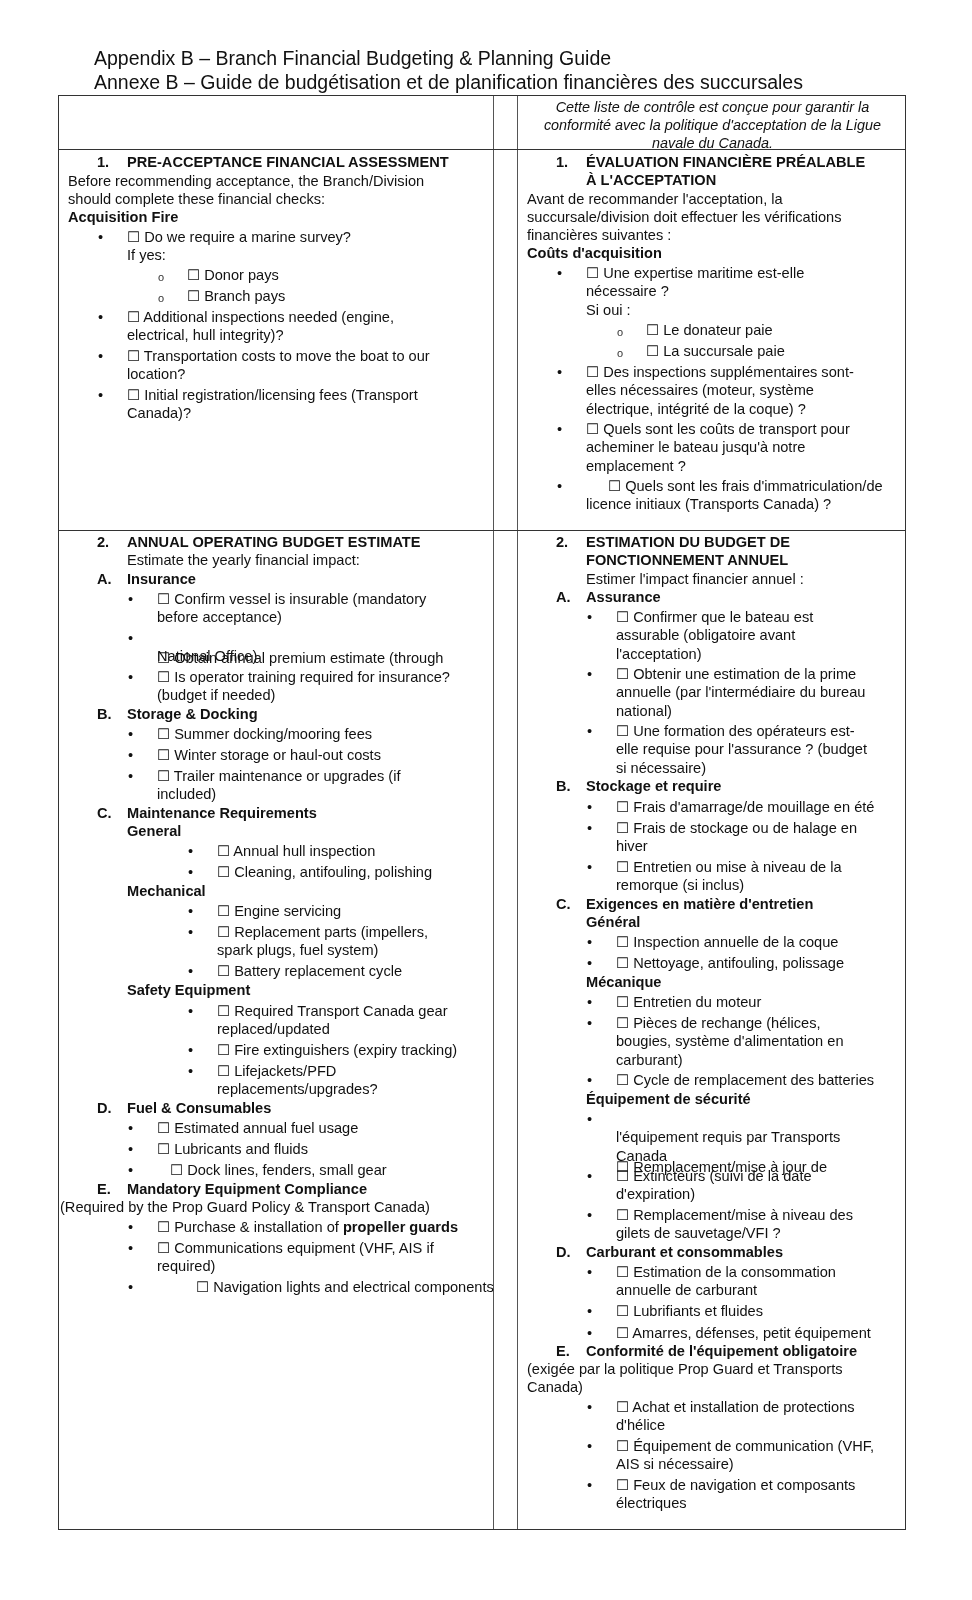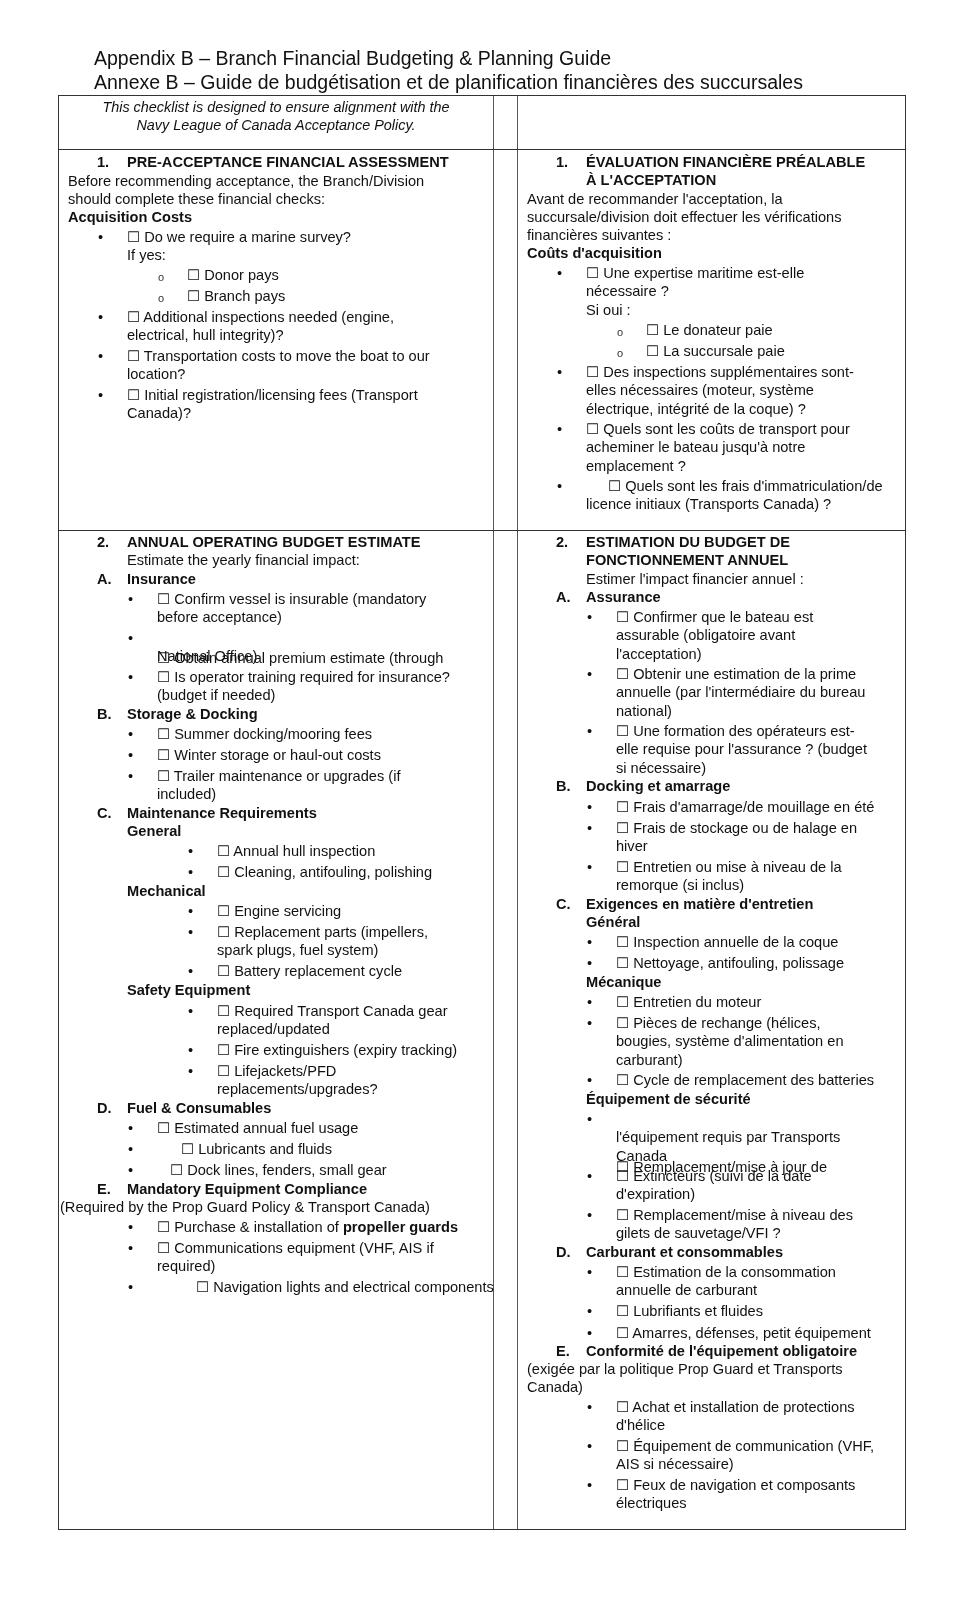--- a/index.html
+++ b/index.html
@@ -44,31 +44,32 @@
 
 <div class="title t1">Appendix B – Branch Financial Budgeting &amp; Planning Guide</div>
 <div class="title t2">Annexe B – Guide de budgétisation et de planification financières des succursales</div>
 
 <div class="tbl">
   <div class="vline" style="left:434px;"></div>
   <div class="vline" style="left:458px;"></div>
   <div class="hline" style="top:53px;"></div>
   <div class="hline" style="top:434px;"></div>
 
-  <div class="cell intro" style="left:0; top:2px; width:434px;">
-    <div>This checklist is designed to ensure alignment with the</div>
-    <div>Navy League of Canada Acceptance Policy.</div>
+  <div class="cell intro" style="left:459px; top:2px; width:389px;">
+    <div>Cette liste de contrôle est conçue pour garantir la</div>
+    <div>conformité avec la politique d'acceptation de la Ligue</div>
+    <div>navale du Canada.</div>
   </div>
 
   <div>
     <div class="row b" style="left:38px; top:57px;">1.</div>
     <div class="row b" style="left:68px; top:57px;">PRE-ACCEPTANCE FINANCIAL ASSESSMENT</div>
     <div class="row" style="left:9px; top:76px;">Before recommending acceptance, the Branch/Division</div>
     <div class="row" style="left:9px; top:94px;">should complete these financial checks:</div>
-    <div class="row b" style="left:9px; top:112px;">Acquisition Costs</div>
+    <div class="row b" style="left:9px; top:112px;">Acquisition Fire</div>
 
     <span class="bullet dot" style="left:39px; top:132px;"></span>
     <div class="row" style="left:68px; top:132px;">☐ Do we require a marine survey?</div>
     <div class="row" style="left:68px; top:150px;">If yes:</div>
 
     <span class="bullet circ" style="left:99px; top:172px;">o</span>
     <div class="row" style="left:128px; top:170px;">☐ Donor pays</div>
     <span class="bullet circ" style="left:99px; top:193px;">o</span>
     <div class="row" style="left:128px; top:191px;">☐ Branch pays</div>
 
@@ -171,21 +172,21 @@
     <div class="row" style="left:158px; top:945px;">☐ Fire extinguishers (expiry tracking)</div>
     <span class="bullet dot" style="left:129px; top:966px;"></span>
     <div class="row" style="left:158px; top:966px;">☐ Lifejackets/PFD</div>
     <div class="row" style="left:158px; top:984px;">replacements/upgrades?</div>
 
     <div class="row b" style="left:38px; top:1003px;">D.</div>
     <div class="row b" style="left:68px; top:1003px;">Fuel &amp; Consumables</div>
     <span class="bullet dot" style="left:69px; top:1023px;"></span>
     <div class="row" style="left:98px; top:1023px;">☐ Estimated annual fuel usage</div>
     <span class="bullet dot" style="left:69px; top:1044px;"></span>
-    <div class="row" style="left:98px; top:1044px;margin-left:24px;">☐ Lubricants and fluids</div>
+    <div class="row" style="left:98px; top:1044px;">☐ Lubricants and fluids</div>
     <span class="bullet dot" style="left:69px; top:1065px;"></span>
     <div class="row" style="left:91px; top:1065px;margin-left:20px;">☐ Dock lines, fenders, small gear</div>
 
     <div class="row b" style="left:38px; top:1084px;">E.</div>
     <div class="row b" style="left:68px; top:1084px;">Mandatory Equipment Compliance</div>
     <div class="row" style="left:1px; top:1102px;">(Required by the Prop Guard Policy &amp; Transport Canada)</div>
     <span class="bullet dot" style="left:69px; top:1122px;"></span>
     <div class="row" style="left:98px; top:1122px;">
       <span>☐ Purchase &amp; installation of </span><span class="b">propeller guards</span>
     </div>
@@ -211,21 +212,21 @@
     <span class="bullet dot" style="left:528px; top:569px;"></span>
     <div class="row" style="left:557px; top:569px;"> ☐ Obtenir une estimation de la prime</div>
     <div class="row" style="left:557px; top:587px;">annuelle (par l'intermédiaire du bureau</div>
     <div class="row" style="left:557px; top:606px;">national)</div>
     <span class="bullet dot" style="left:528px; top:626px;"></span>
     <div class="row" style="left:557px; top:626px;">☐ Une formation des opérateurs est-</div>
     <div class="row" style="left:557px; top:644px;">elle requise pour l'assurance ? (budget</div>
     <div class="row" style="left:557px; top:663px;">si nécessaire)</div>
 
     <div class="row b" style="left:497px; top:681px;">B.</div>
-    <div class="row b" style="left:527px; top:681px;">Docking et amarrage</div>
+    <div class="row b" style="left:527px; top:681px;">Stockage et require</div>
     <span class="bullet dot" style="left:528px; top:702px;"></span>
     <div class="row" style="left:557px; top:702px;">☐ Frais d'amarrage/de mouillage en été</div>
     <span class="bullet dot" style="left:528px; top:723px;"></span>
     <div class="row" style="left:557px; top:723px;">☐ Frais de stockage ou de halage en</div>
     <div class="row" style="left:557px; top:741px;">hiver</div>
     <span class="bullet dot" style="left:528px; top:762px;"></span>
     <div class="row" style="left:557px; top:762px;">☐ Entretien ou mise à niveau de la</div>
     <div class="row" style="left:557px; top:780px;">remorque (si inclus)</div>
 
     <div class="row b" style="left:497px; top:799px;">C.</div>

